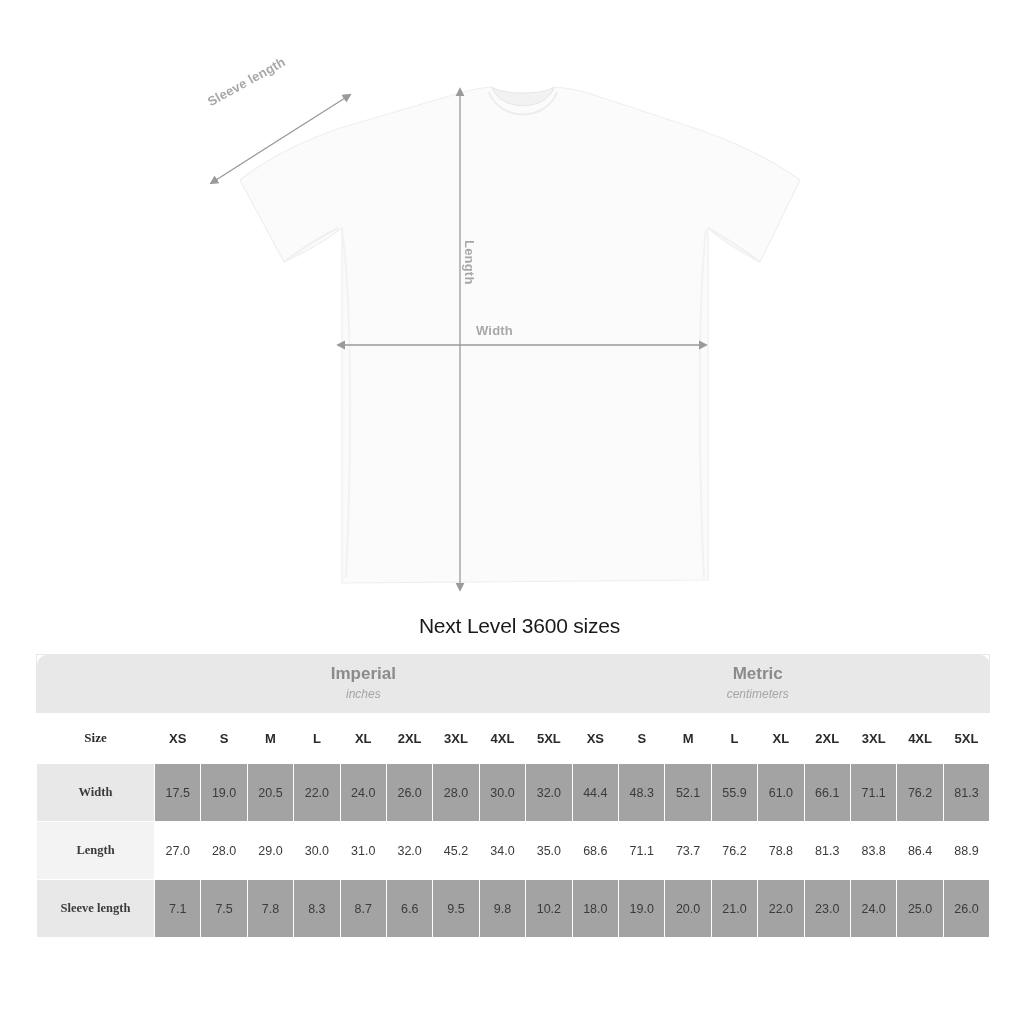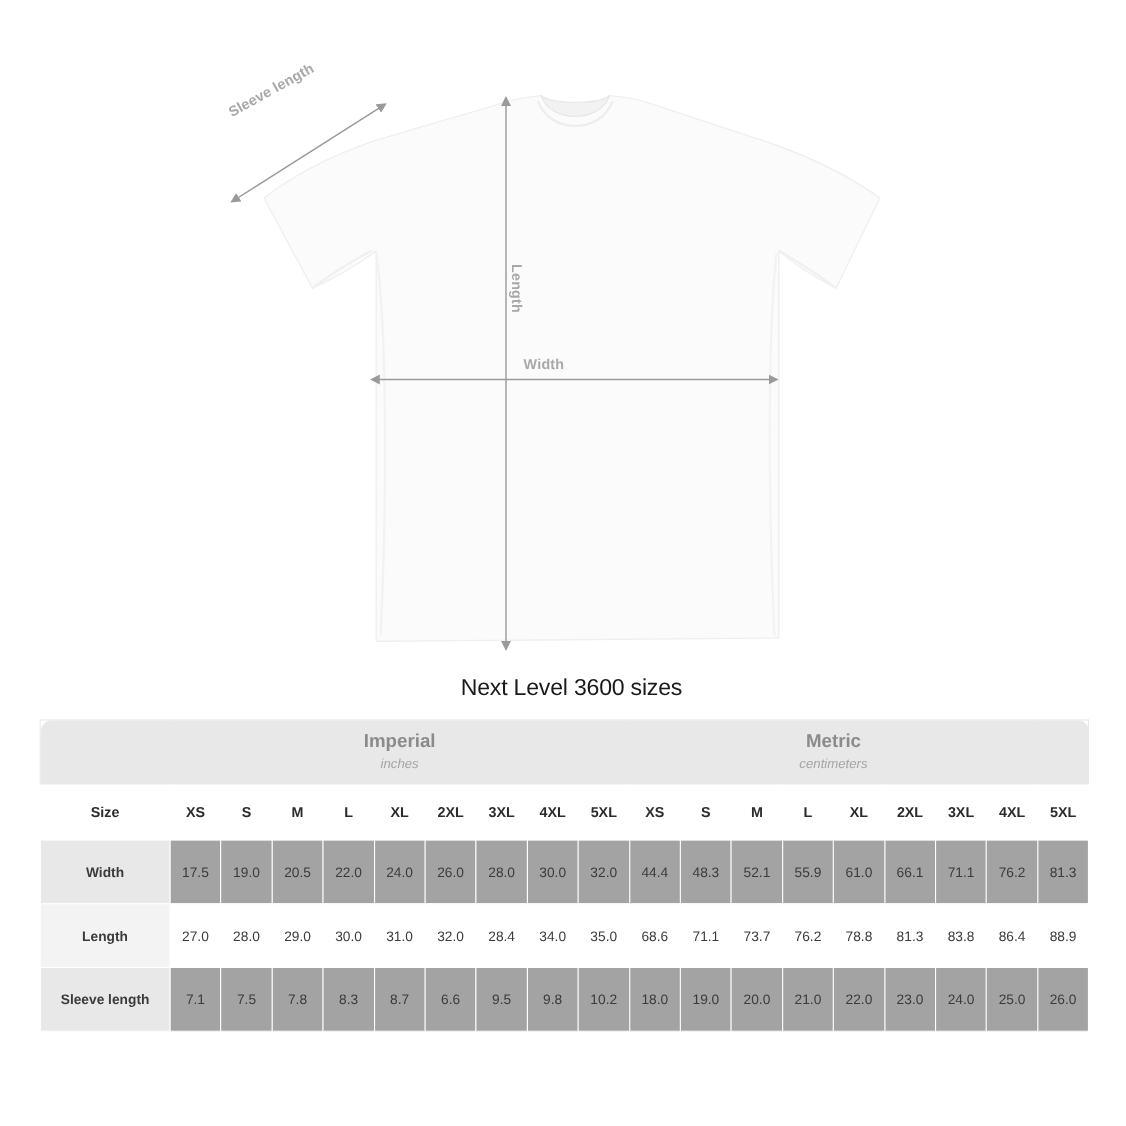--- a/index.html
+++ b/index.html
@@ -131,20 +131,21 @@
     font-size: 13px;
     color: #2b2b2b;
     height: 50px;
   }
   tr.row-alt td { background: #a3a3a3; }
   tr.row-plain td { background: #ffffff; }
   td.rowlabel {
     font-weight: bold;
     font-size: 13px;
     color: #2b2b2b;
+    font-family: Liberation Serif, serif;
   }
   tr.row-alt td.rowlabel { background: #e8e8e8; }
   tr.row-plain td.rowlabel { background: #f3f3f3; }
 
   .col-label { width: 118px; }
   .col-val { width: 46.4px; }
 </style>
 </head>
 <body>
 
@@ -286,21 +287,21 @@
         </tr>
 
         <tr class="row-plain">
           <td class="rowlabel">Length</td>
           <td>27.0</td>
           <td>28.0</td>
           <td>29.0</td>
           <td>30.0</td>
           <td>31.0</td>
           <td>32.0</td>
-          <td>28.4</td>
+          <td>45.2</td>
           <td>34.0</td>
           <td>35.0</td>
           <td>68.6</td>
           <td>71.1</td>
           <td>73.7</td>
           <td>76.2</td>
           <td>78.8</td>
           <td>81.3</td>
           <td>83.8</td>
           <td>86.4</td>

